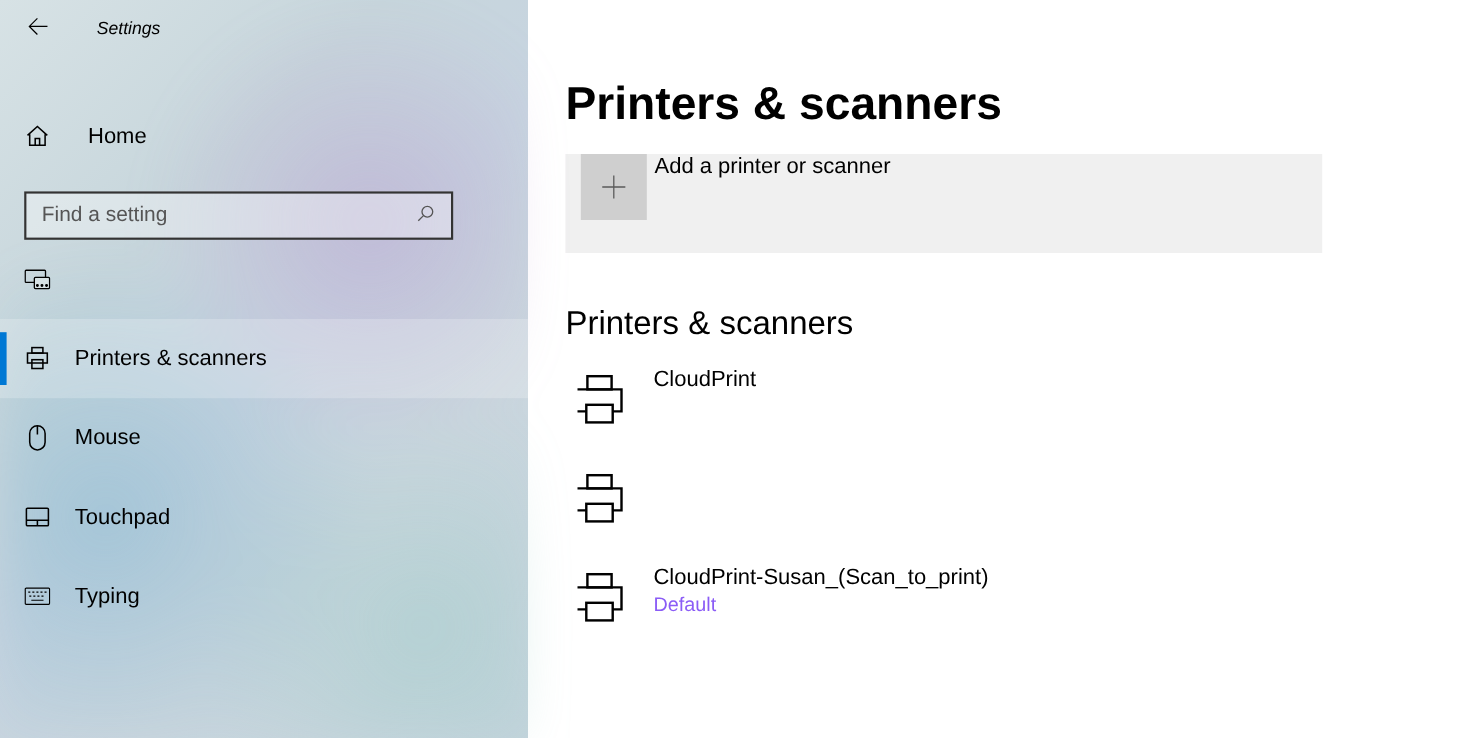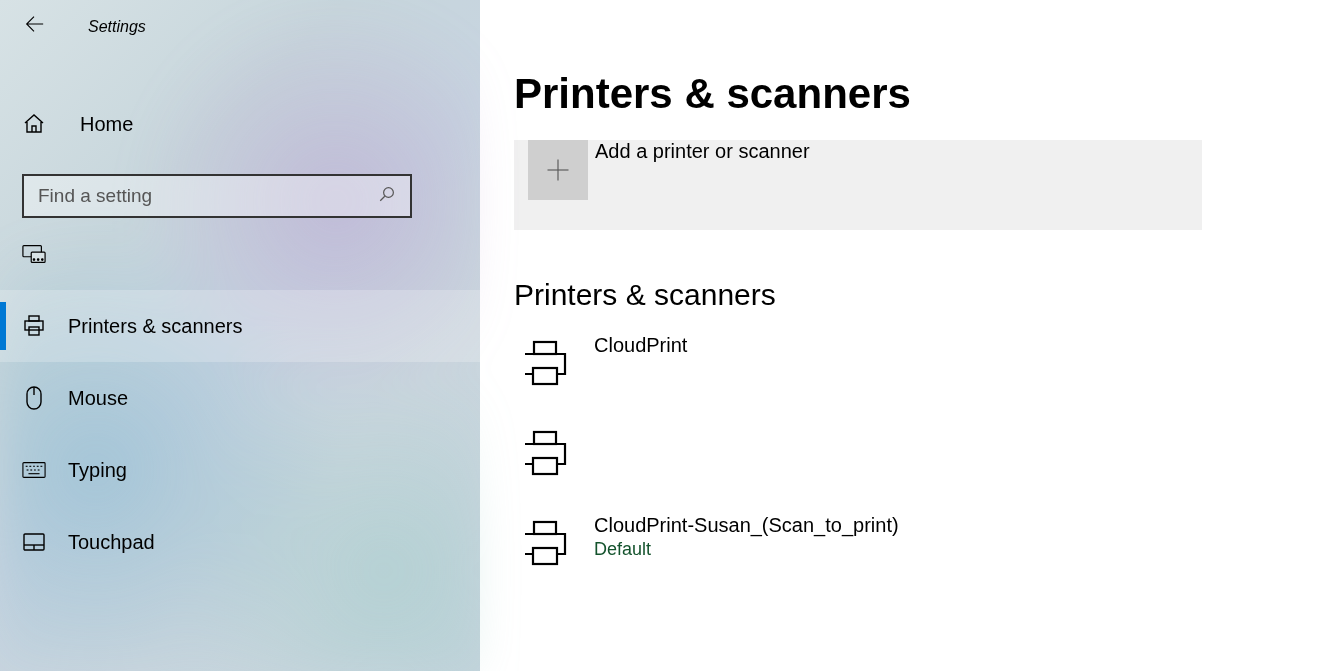--- a/index.html
+++ b/index.html
@@ -153,21 +153,21 @@
       height: 72px;
       cursor: pointer;
     }
     .printer-icon {
       width: 54px; height: 54px;
       display: flex; align-items: center; justify-content: center;
       margin-top: 2px;
     }
     .printer-text { padding-top: 0px; }
     .printer-name { font-size: 20px; }
-    .printer-sub { font-size: 18px; color: #14532d; margin-top: 2px; }
+    .printer-sub { font-size: 18px; color: #8b5cf6; margin-top: 2px; }
   </style>
 </head>
 <body>
 
 <div class="sidebar">
   <div class="header-row">
     <div class="back-btn">
       <svg width="22" height="22" viewBox="0 0 24 24" fill="none" stroke="#000" stroke-width="1.2">
         <path d="M12 4 L4 12 L12 20 M4 12 L22 12"></path>
       </svg>
@@ -221,51 +221,51 @@
   </div>
 
   <div class="nav-item">
     <span class="nav-icon">
       <svg width="20" height="26" viewBox="0 0 20 26" fill="none" stroke="#000" stroke-width="1.4">
         <rect x="3" y="2" width="14" height="22" rx="7"></rect>
         <line x1="10" y1="2" x2="10" y2="10"></line>
       </svg>
     </span>
     <span>Mouse</span>
+  </div>
+
+  <div class="nav-item">
+    <span class="nav-icon">
+      <svg width="24" height="20" viewBox="0 0 24 20" fill="none" stroke="#000" stroke-width="1.4">
+        <rect x="2" y="2" width="20" height="16" rx="1"></rect>
+        <line x1="2" y1="13" x2="22" y2="13"></line>
+        <line x1="12" y1="13" x2="12" y2="18"></line>
+      </svg>
+    </span>
+    <span>Touchpad</span>
   </div>
 
   <div class="nav-item">
     <span class="nav-icon">
       <svg width="26" height="18" viewBox="0 0 26 18" fill="none" stroke="#000" stroke-width="1.2">
         <rect x="1" y="1" width="24" height="16" rx="1"></rect>
         <line x1="4" y1="5" x2="6" y2="5"></line>
           <line x1="8" y1="5" x2="10" y2="5"></line>
           <line x1="12" y1="5" x2="14" y2="5"></line>
           <line x1="16" y1="5" x2="18" y2="5"></line>
           <line x1="20" y1="5" x2="22" y2="5"></line>
         <line x1="5" y1="9" x2="7" y2="9"></line>
           <line x1="9" y1="9" x2="11" y2="9"></line>
           <line x1="13" y1="9" x2="15" y2="9"></line>
           <line x1="17" y1="9" x2="19" y2="9"></line>
         <line x1="7" y1="13" x2="19" y2="13"></line>
       </svg>
     </span>
     <span>Typing</span>
   </div>
-
-  <div class="nav-item">
-    <span class="nav-icon">
-      <svg width="24" height="20" viewBox="0 0 24 20" fill="none" stroke="#000" stroke-width="1.4">
-        <rect x="2" y="2" width="20" height="16" rx="1"></rect>
-        <line x1="2" y1="13" x2="22" y2="13"></line>
-        <line x1="12" y1="13" x2="12" y2="18"></line>
-      </svg>
-    </span>
-    <span>Touchpad</span>
-  </div>
 </div>
 
 <div class="main">
   <h1 class="page-title">Printers &amp; scanners</h1>
 
 
   <div class="add-row">
     <div class="add-box">
       <svg width="28" height="28" viewBox="0 0 24 24" fill="none" stroke="#5a5a5a" stroke-width="1">
         <line x1="12" y1="3" x2="12" y2="21"></line>

